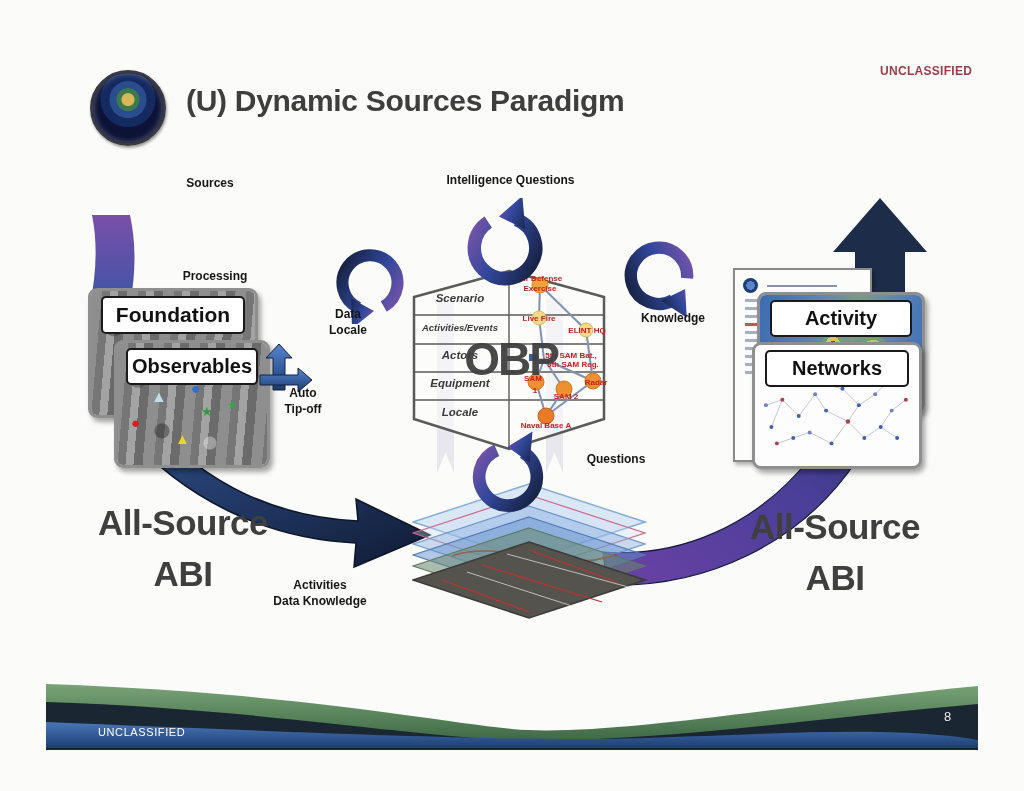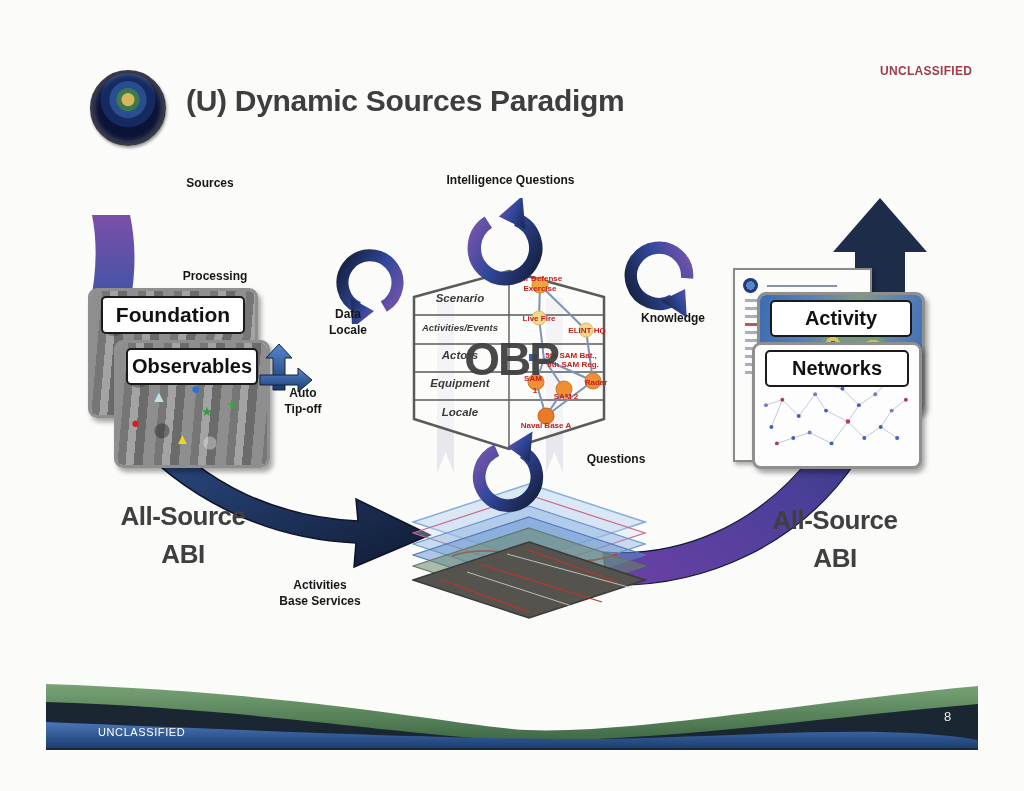--- a/index.html
+++ b/index.html
@@ -3,21 +3,21 @@
 <meta charset="utf-8">
 <style>
   html,body{margin:0;padding:0;background:#e9e9e7;}
   .page{position:relative;width:1024px;height:791px;background:#fbfbfa;overflow:hidden;
         font-family:"Liberation Sans",sans-serif;border-bottom:2px solid #cfcfcd;}
   .abs{position:absolute;}
   
   .lbl{position:absolute;font-weight:800;color:#161616;text-align:center;line-height:1.3;z-index:6;}
   .lbl.s19{font-size:12px;}
   .bigsrc{position:absolute;z-index:6;text-align:center;font-weight:800;color:#3f3f3f;
-          font-size:26px;line-height:1.45;letter-spacing:-0.5px;}
+          font-size:35px;line-height:1.45;letter-spacing:-0.5px;}
   .title{position:absolute;left:186px;top:84px;font-size:30px;font-weight:700;color:#3e3e3e;
          letter-spacing:-0.3px;z-index:6;}
   .cls-top{position:absolute;left:880px;top:64px;font-size:12px;font-weight:800;color:#9e3b49;
            letter-spacing:.3px;z-index:6;}
   
   .seal{position:absolute;left:90px;top:70px;width:70px;height:70px;border-radius:50%;z-index:6;
         background:radial-gradient(circle at 50% 38%, #d8b65a 0 6px, #3c7a4e 7px 11px,
                    #2a4d8f 12px 18px, #152a60 19px 27px, #0c1336 28px 100%);
         border:3px solid #3a3a44;box-shadow:inset 0 0 6px rgba(255,255,255,.35), 1px 2px 3px rgba(0,0,0,.4);}
   
@@ -316,21 +316,21 @@
   <div class="lbl s19" style="left:248px;top:386px;width:110px;">
     <span style="display:block">Auto</span>
     <span style="display:block">Tip-off</span>
   </div>
   <div class="lbl s19" style="left:603px;top:311px;width:140px;">
     <span style="display:block">Knowledge</span>
   </div>
   <div class="lbl s19" style="left:556px;top:452px;width:120px;">Questions</div>
   <div class="lbl s19" style="left:240px;top:578px;width:160px;">
     <span style="display:block">Activities</span>
-    <span style="display:block">Base Services</span>
+    <span style="display:block">Data Knowledge</span>
   </div>
   <div class="bigsrc" style="left:88px;top:498px;width:190px;">
     <span style="display:block">All-Source</span>
     <span style="display:block">ABI</span>
   </div>
   <div class="bigsrc" style="left:740px;top:502px;width:190px;">
     <span style="display:block">All-Source</span>
     <span style="display:block">ABI</span>
   </div>
 

